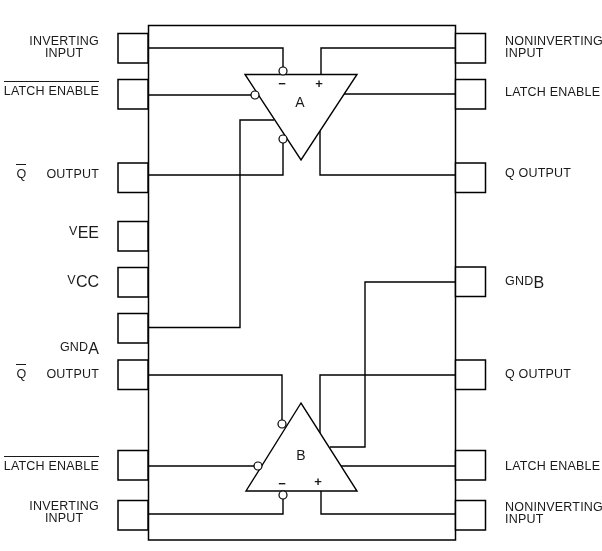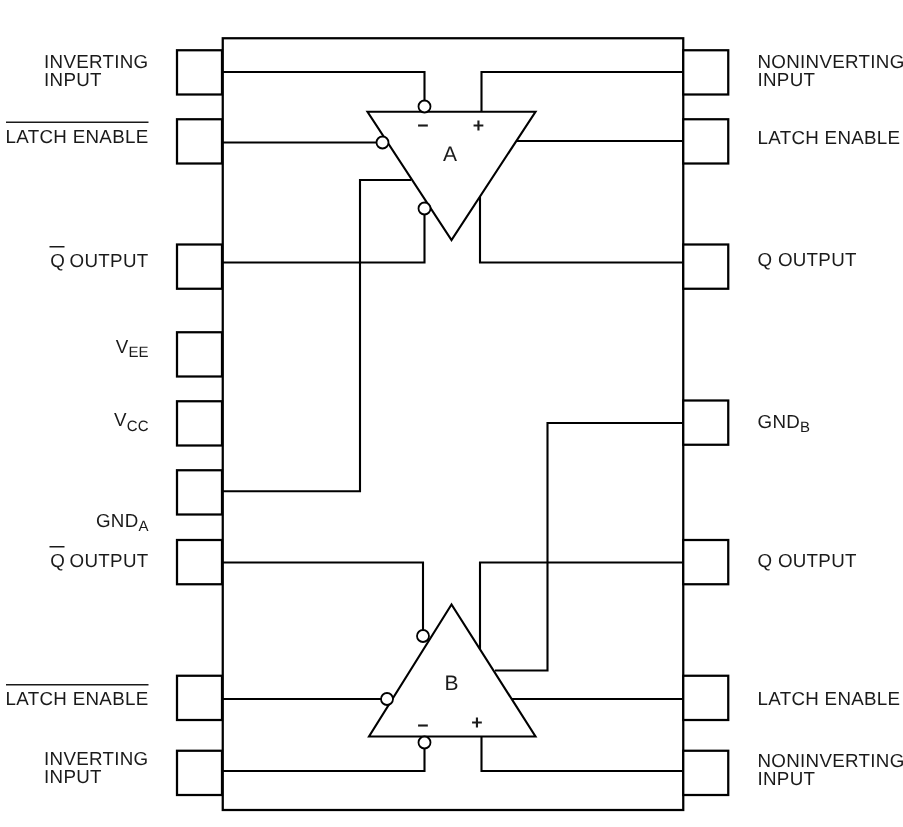--- a/index.html
+++ b/index.html
@@ -24,30 +24,30 @@
   .stxt{fill:var(--ink);font-family:"Liberation Sans",sans-serif;font-size:14px;}
   .sign{fill:var(--ink);font-family:"Liberation Sans",sans-serif;font-size:13px;font-weight:bold;}
   .lbl{
     position:absolute;
     font-size:12.5px;
     line-height:12px;
     letter-spacing:0.2px;
     white-space:nowrap;
     color:var(--ink);
   }
-  .lbl.left{right:503px;text-align:left;}
+  .lbl.left{right:503px;text-align:center;}
   .lbl.right{left:505px;text-align:left;}
   .lbl .line{display:block;}
   .ovl{
     display:inline-block;
     border-top:1.3px solid var(--ink);
     padding-top:2.5px;
   }
-  .rest{margin-left:3px;}
-  .sub{font-size:10px;vertical-align:-3px;letter-spacing:0;}
+  .rest{margin-left:20px;}
+  .sub{font-size:16px;vertical-align:-3px;letter-spacing:0;}
 </style>
 </head>
 <body>
 
 <div class="stage">
 
   <svg width="602" height="551" viewBox="0 0 602 551">
 
     <rect class="box" x="148.5" y="25.5" width="307" height="514.5"></rect>
 

